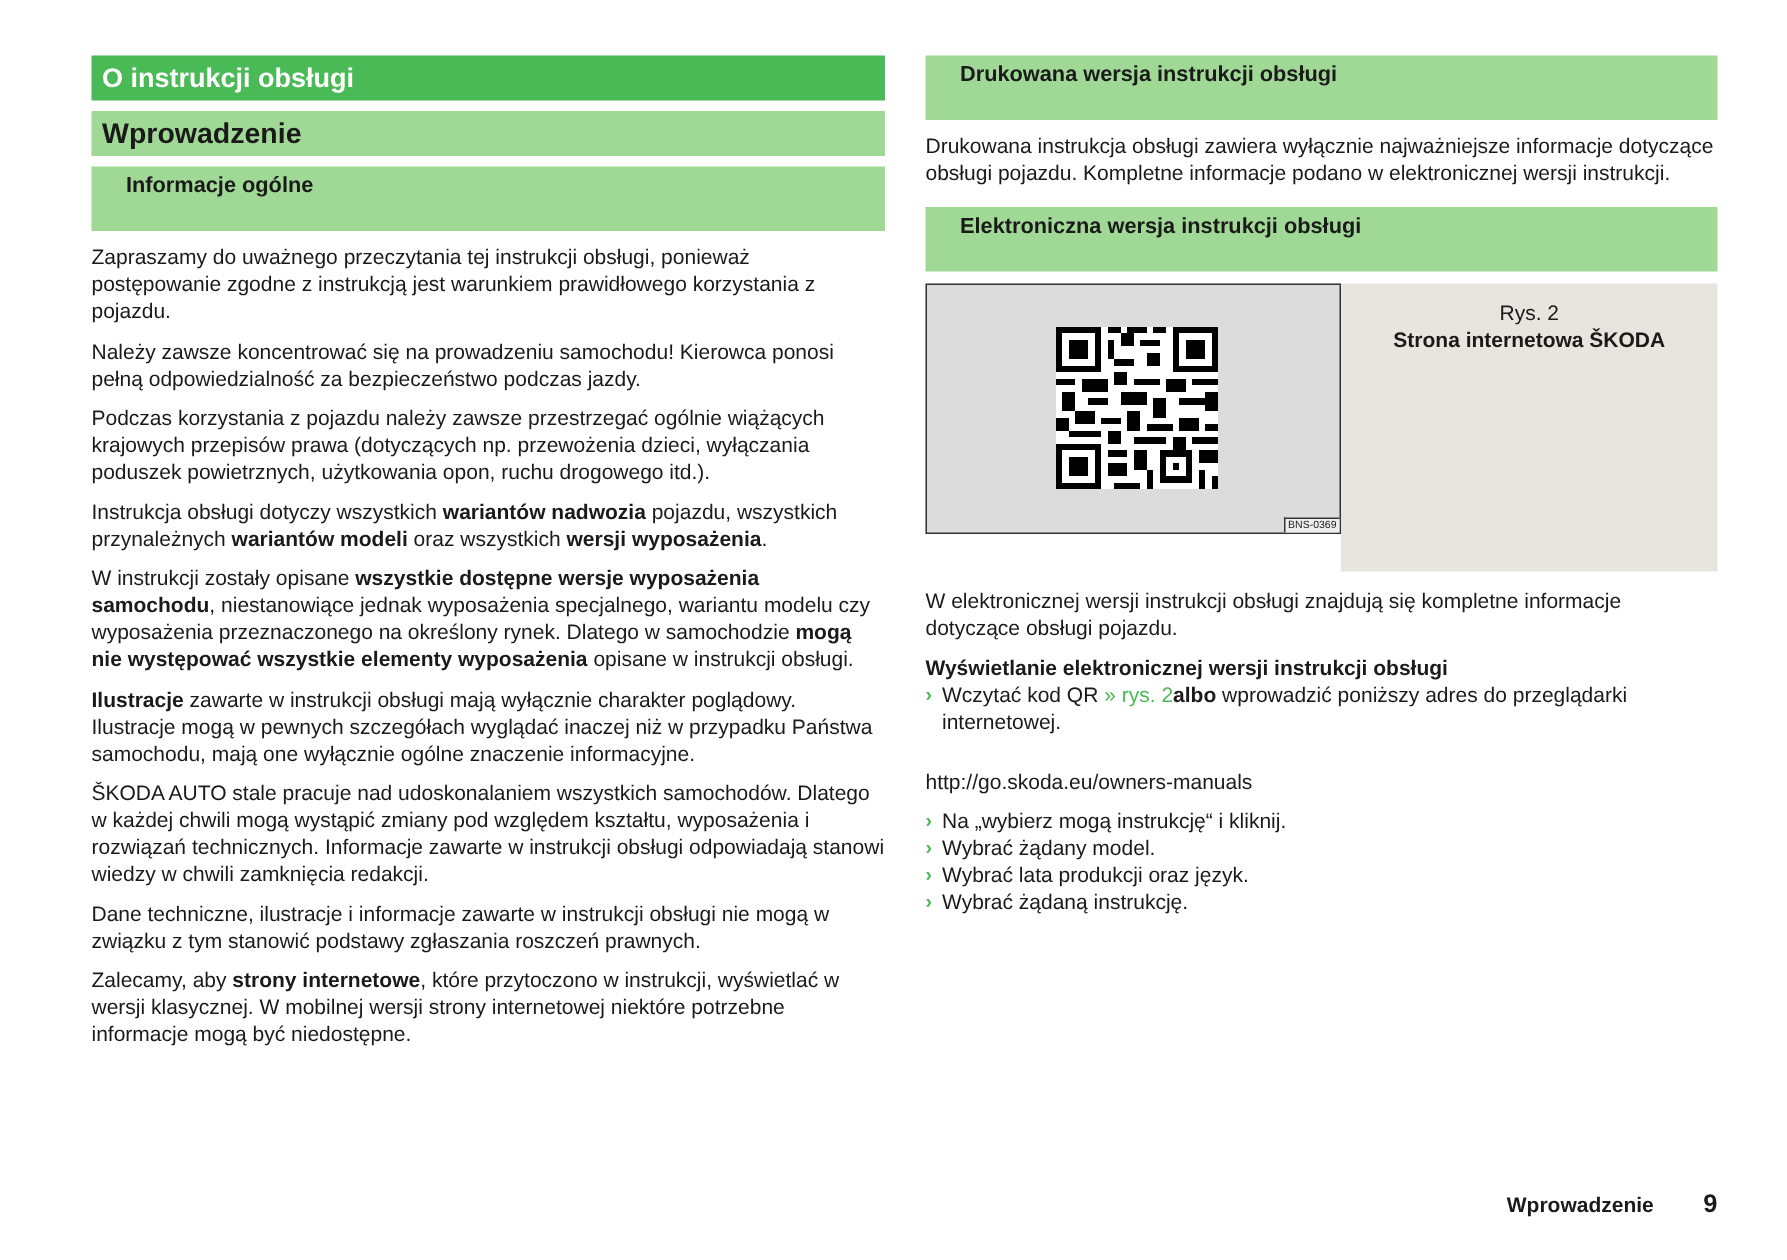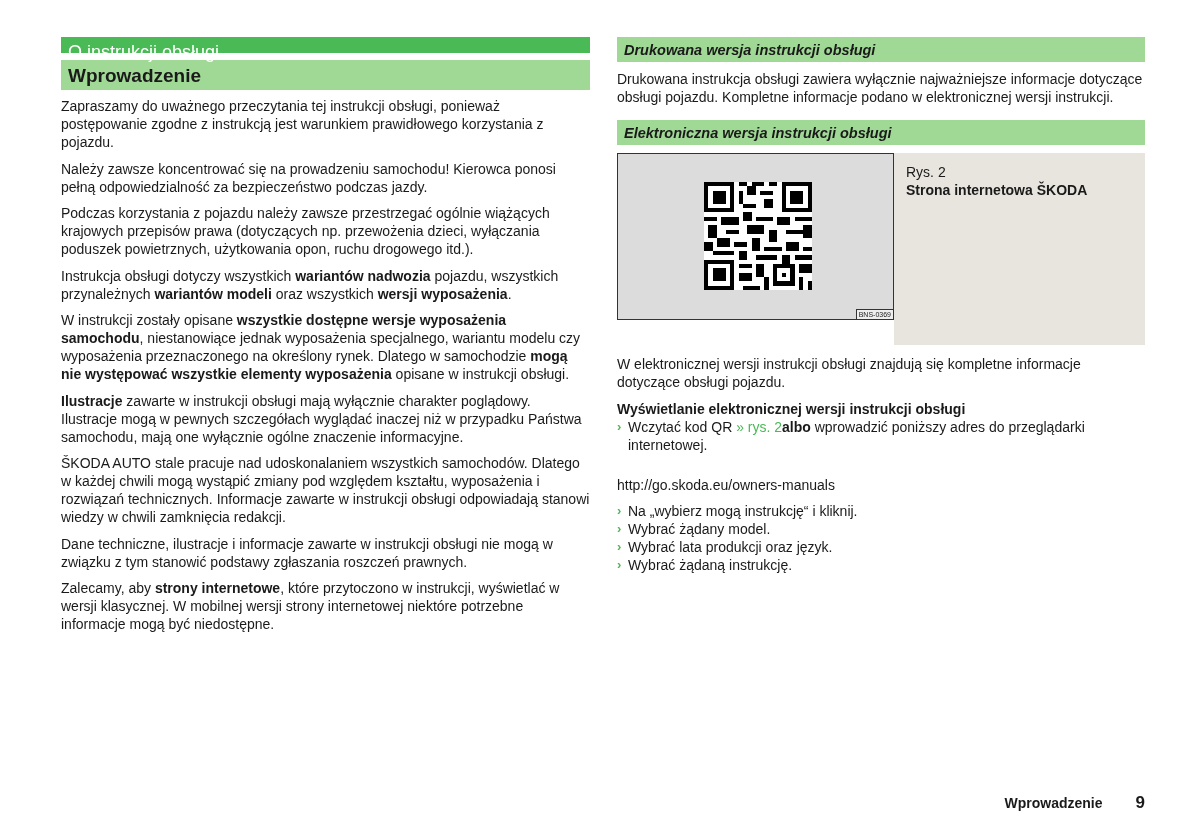--- a/index.html
+++ b/index.html
@@ -4,49 +4,50 @@
 <style>
   html, body { margin: 0; padding: 0; }
   body {
     width: 1191px; height: 840px; background: #ffffff; position: relative; overflow: hidden;
     font-family: "Liberation Sans", sans-serif; color: #1a1a1a;
   }
   .col { position: absolute; top: 37px; }
   .col-left { left: 61px; width: 529px; }
   .col-right { left: 617px; width: 528px; }
 
-  .h1 { background: #4aba56; color: #fff; font-weight: normal; font-size: 18px; height: 16px; line-height: 30px; padding-left: 7px; margin-bottom: 7px; }
+  .h1 { background: #4aba56; color: #fff; font-weight: bold; font-size: 18px; height: 30px; line-height: 30px; padding-left: 7px; margin-bottom: 7px; }
   .h2 { background: #a0d995; color: #1a1a1a; font-weight: bold; font-size: 19px; height: 30px; line-height: 31px; padding-left: 7px; margin-bottom: 7px; }
-  .h3 { background: #a0d995; color: #1a1a1a; font-weight: bold; font-size: 14.5px; height: 25px; line-height: 26px; padding-left: 7px; margin-bottom: 8px; font-style: italic; }
+  .h3 { background: #a0d995; color: #1a1a1a; font-weight: bold; font-size: 14.5px; height: 43px; line-height: 26px; padding-left: 23px; margin-bottom: 8px; }
 
   p { margin: 0 0 8.5px 0; font-size: 14px; line-height: 18px; }
   b { font-weight: bold; }
   .link { color: #4aba56; }
 
-  .figure { display: flex; height: 192px; margin-bottom: 10px; }
+  .figure { display: flex; height: 192px; margin-bottom: 10px; text-align: center; }
   .fig-img { position: relative; width: 275px; height: 165px; background: #dcdcdc; border: 1px solid #333; }
   .qr { position: absolute; left: 86px; top: 28px; width: 108px; height: 108px; background: #fff; }
   .fig-code { position: absolute; right: 0; bottom: 0; font-family: "Liberation Sans", sans-serif; font-size: 7px; line-height: 9px; padding: 0 2px; border: 1px solid #333; border-right: none; border-bottom: none; background: #eee; color: #222; }
   .fig-caption { flex: 1; background: #e8e5df; padding: 10px 12px; font-size: 14px; line-height: 18px; }
 
   .bold-title { font-weight: bold; font-size: 14px; line-height: 18px; }
   .step { position: relative; padding-left: 11px; font-size: 14px; line-height: 18px; }
   .step .chev { position: absolute; left: 0; top: 0; color: #4aba56; font-weight: bold; font-size: 13px; }
   .url { margin-top: 22px; margin-bottom: 8px; }
 
   .footer { position: absolute; top: 793px; right: 46px; display: flex; align-items: baseline; }
   .footer-title { font-weight: bold; font-size: 14px; margin-right: 33px; }
   .footer-page { font-weight: bold; font-size: 17px; }
 </style>
 </head>
 <body>
 
 <div class="col col-left">
   <div class="h1">O instrukcji obsługi</div>
   <div class="h2">Wprowadzenie</div>
+  <div class="h3">Informacje ogólne</div>
   <div id="left-paras">
       <p><span>Zapraszamy do uważnego przeczytania tej instrukcji obsługi, ponieważ postępowanie zgodne z instrukcją jest warunkiem prawidłowego korzystania z pojazdu.</span></p>
       <p><span>Należy zawsze koncentrować się na prowadzeniu samochodu! Kierowca ponosi pełną odpowiedzialność za bezpieczeństwo podczas jazdy.</span></p>
       <p><span>Podczas korzystania z pojazdu należy zawsze przestrzegać ogólnie wiążących krajowych przepisów prawa (dotyczących np. przewożenia dzieci, wyłączania poduszek powietrznych, użytkowania opon, ruchu drogowego itd.).</span></p>
       <p><span>Instrukcja obsługi dotyczy wszystkich </span><b>wariantów nadwozia</b><span> pojazdu, wszystkich przynależnych </span><b>wariantów modeli</b><span> oraz wszystkich </span><b>wersji wyposażenia</b><span>.</span></p>
       <p><span>W instrukcji zostały opisane </span><b>wszystkie dostępne wersje wyposażenia samochodu</b><span>, niestanowiące jednak wyposażenia specjalnego, wariantu modelu czy wyposażenia przeznaczonego na określony rynek. Dlatego w samochodzie </span><b>mogą nie występować wszystkie elementy wyposażenia</b><span> opisane w instrukcji obsługi.</span></p>
       <p><b>Ilustracje</b><span> zawarte w instrukcji obsługi mają wyłącznie charakter poglądowy. Ilustracje mogą w pewnych szczegółach wyglądać inaczej niż w przypadku Państwa samochodu, mają one wyłącznie ogólne znaczenie informacyjne.</span></p>
       <p><span>ŠKODA AUTO stale pracuje nad udoskonalaniem wszystkich samochodów. Dlatego w każdej chwili mogą wystąpić zmiany pod względem kształtu, wyposażenia i rozwiązań technicznych. Informacje zawarte w instrukcji obsługi odpowiadają stanowi wiedzy w chwili zamknięcia redakcji.</span></p>
       <p><span>Dane techniczne, ilustracje i informacje zawarte w instrukcji obsługi nie mogą w związku z tym stanowić podstawy zgłaszania roszczeń prawnych.</span></p>
       <p><span>Zalecamy, aby </span><b>strony internetowe</b><span>, które przytoczono w instrukcji, wyświetlać w wersji klasycznej. W mobilnej wersji strony internetowej niektóre potrzebne informacje mogą być niedostępne.</span></p>

